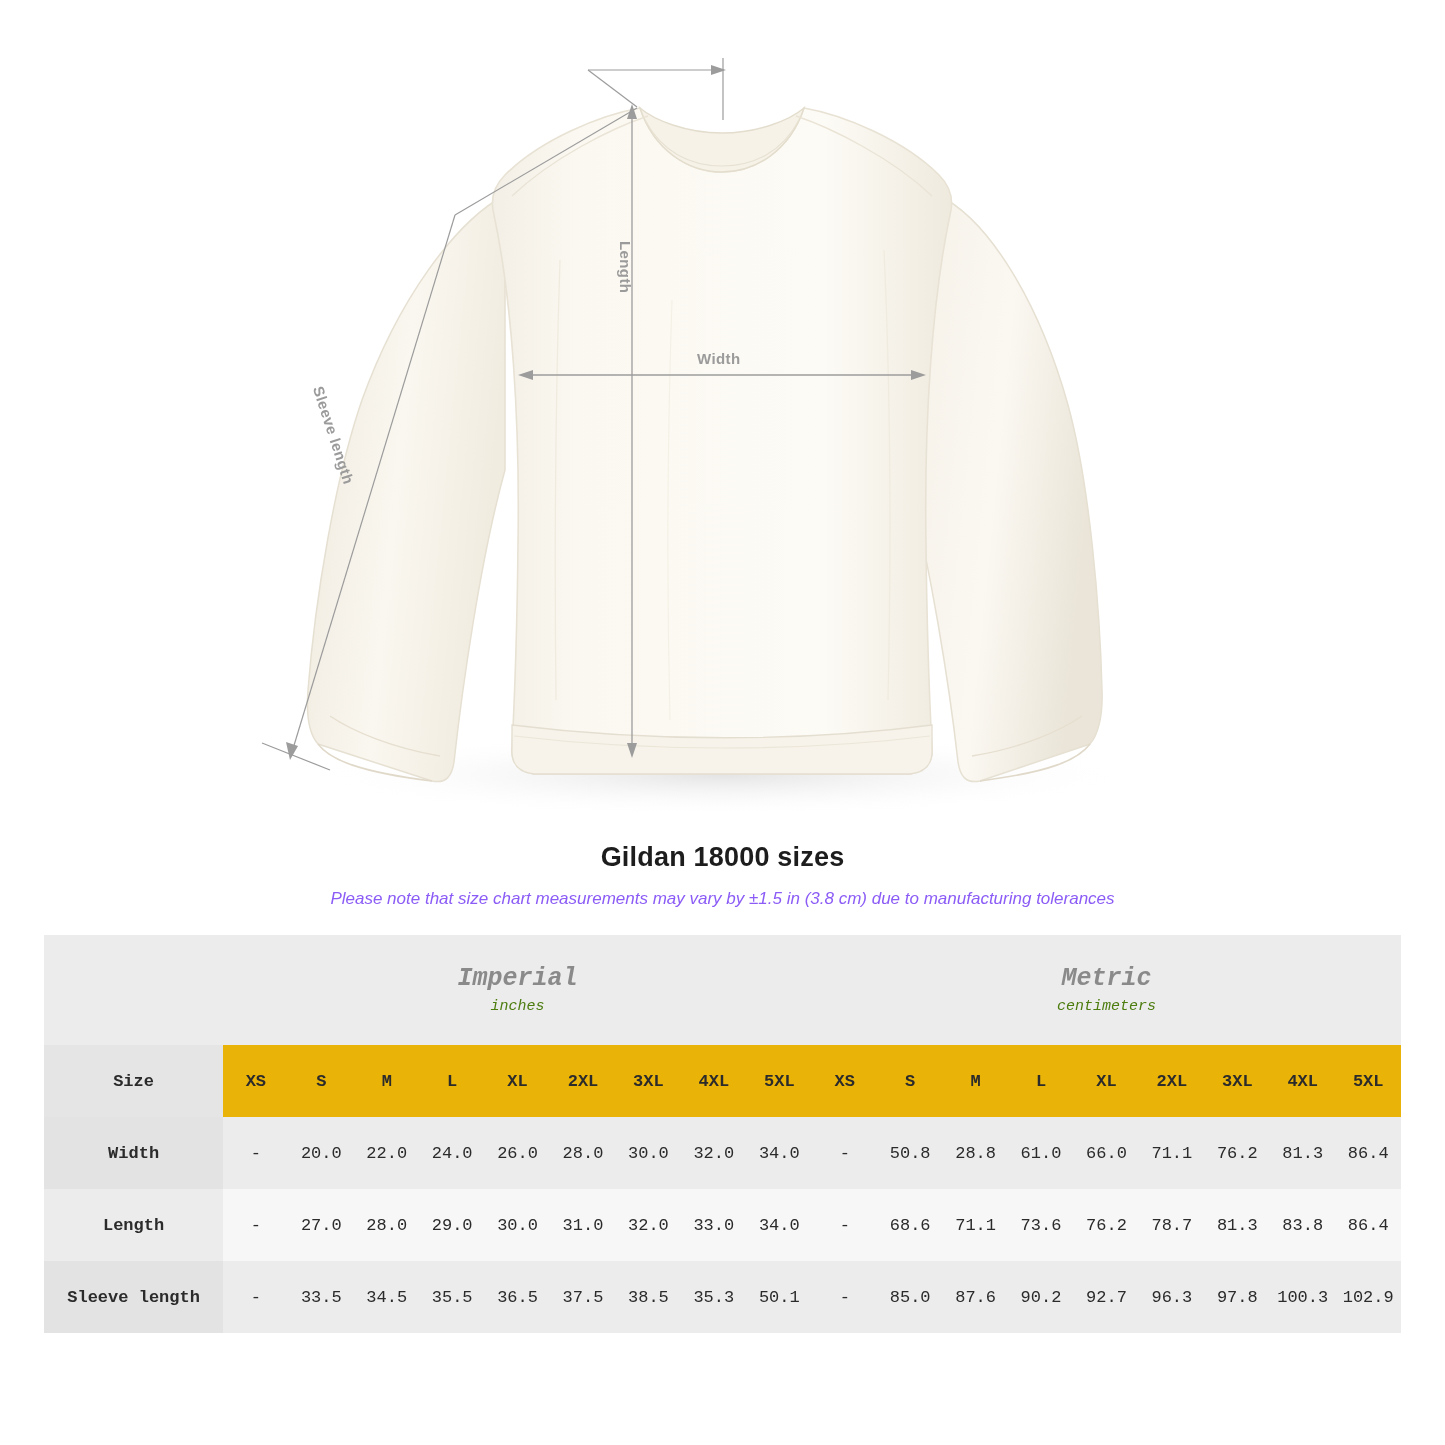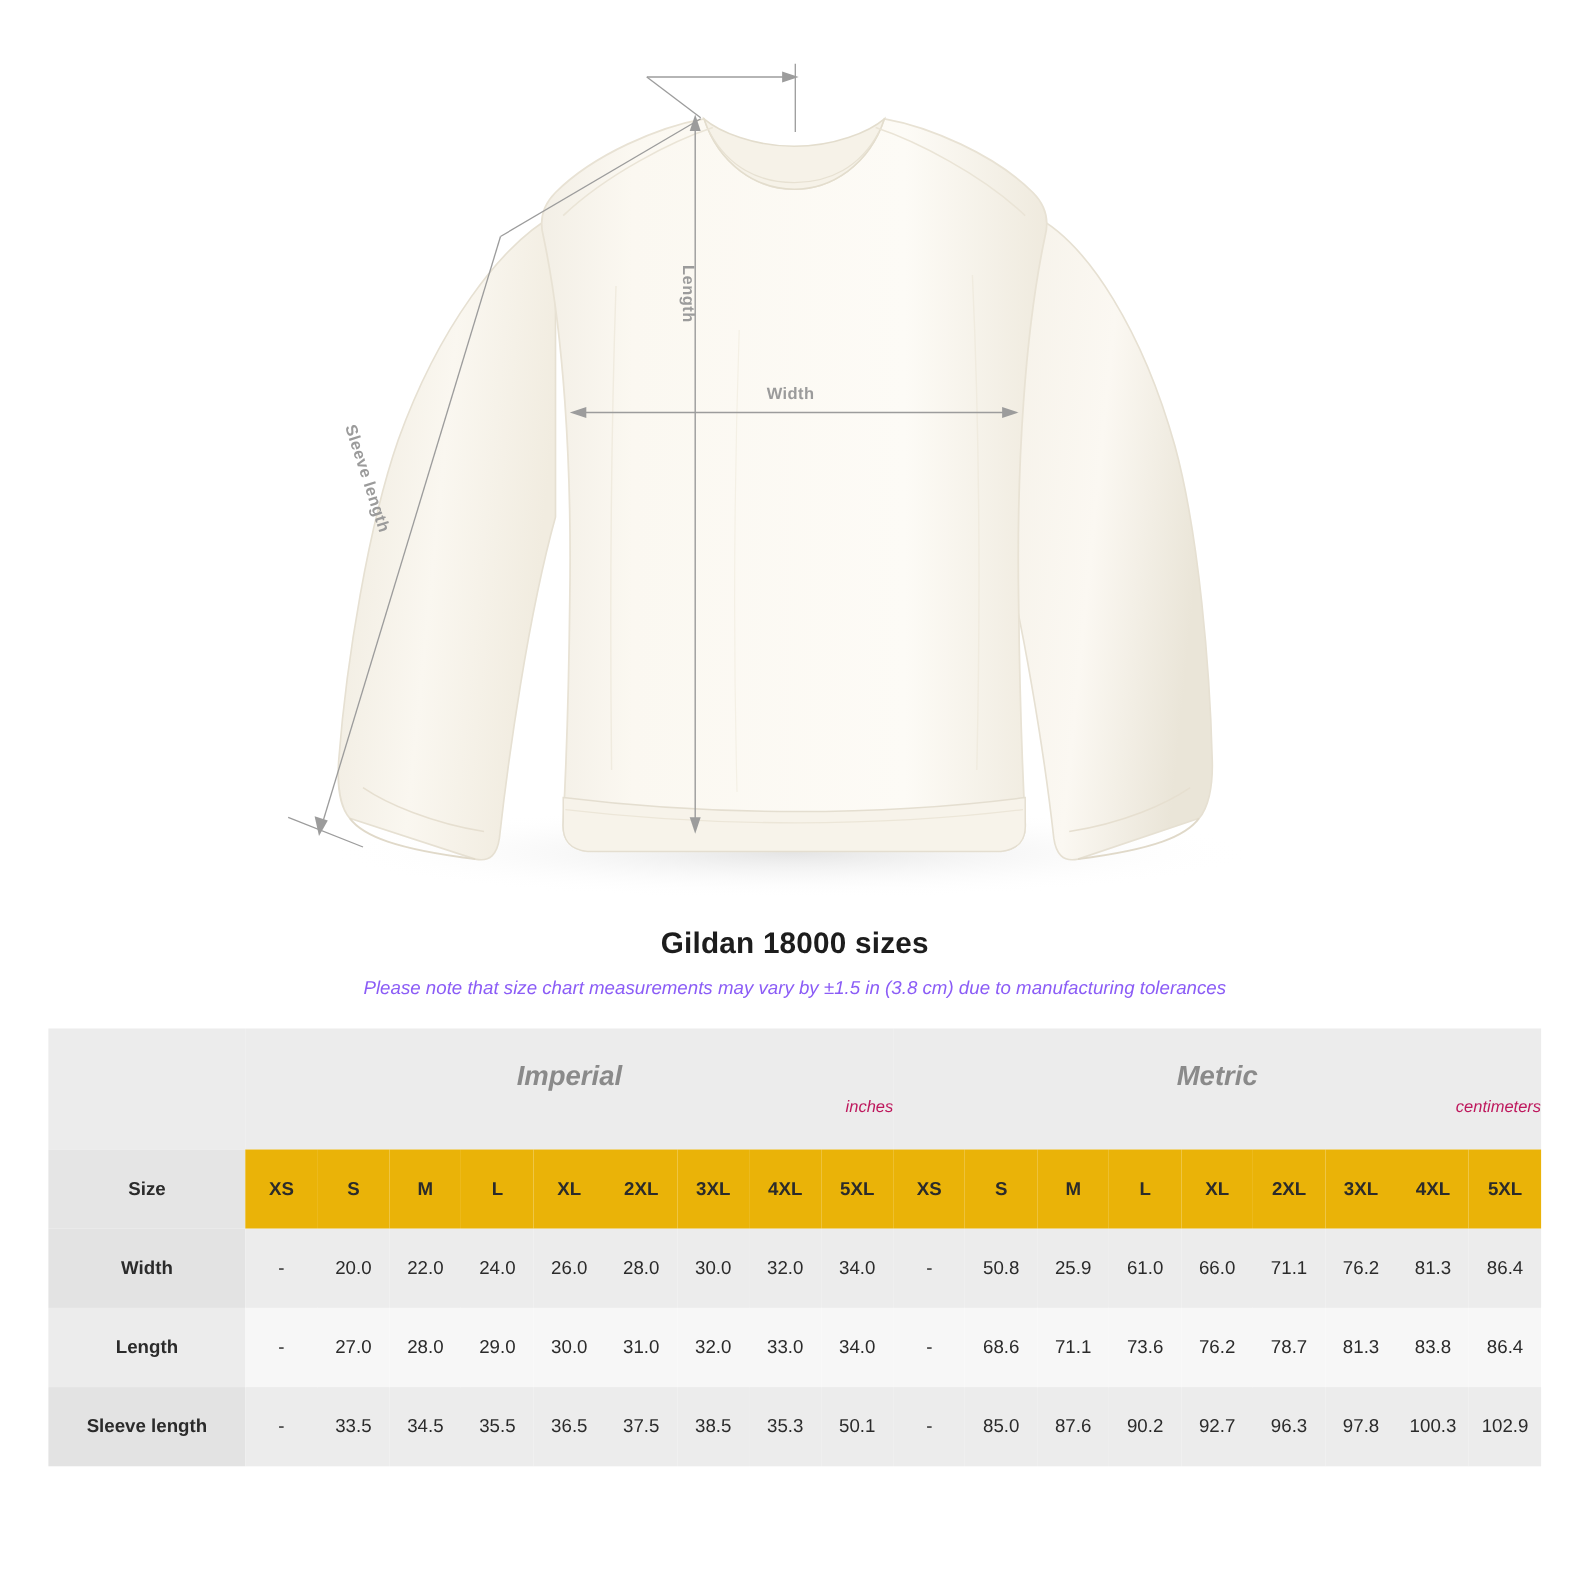--- a/index.html
+++ b/index.html
@@ -75,20 +75,21 @@
 
   
   .table-wrap {
     margin-top: 26px;
     padding: 0 44px;
   }
   table.size-table {
     width: 1357px;
     border-collapse: collapse;
     table-layout: fixed;
+    font-family: Liberation Mono, monospace;
   }
   table.size-table td, table.size-table th {
     border: none;
     padding: 0;
   }
 
   .unit-head {
     height: 110px;
     text-align: center;
     background: #ececec;
@@ -97,23 +98,22 @@
   .unit-head .unit-name {
     font-size: 25px;
     font-weight: bold;
     font-style: italic;
     color: #8a8a8a;
     line-height: 1.1;
   }
   .unit-head .unit-sub {
     font-size: 15px;
     font-style: italic;
-    color: #be185d;
+    color: #4d7c0f;
     margin-top: 6px;
-    text-align: right;
   }
   .unit-head.blank { background: #ececec; }
 
   tr.header-row td {
     height: 72px;
     background: #eab308;
     text-align: center;
     vertical-align: middle;
     font-size: 17px;
     font-weight: bold;
@@ -294,21 +294,21 @@
           <td>20.0</td>
           <td>22.0</td>
           <td>24.0</td>
           <td>26.0</td>
           <td>28.0</td>
           <td>30.0</td>
           <td>32.0</td>
           <td>34.0</td>
           <td>-</td>
           <td>50.8</td>
-          <td>25.9</td>
+          <td>28.8</td>
           <td>61.0</td>
           <td>66.0</td>
           <td>71.1</td>
           <td>76.2</td>
           <td>81.3</td>
           <td>86.4</td>
         </tr>
         <tr class="data-row even">
           <td class="rowlabel">Length</td>
           <td>-</td>

